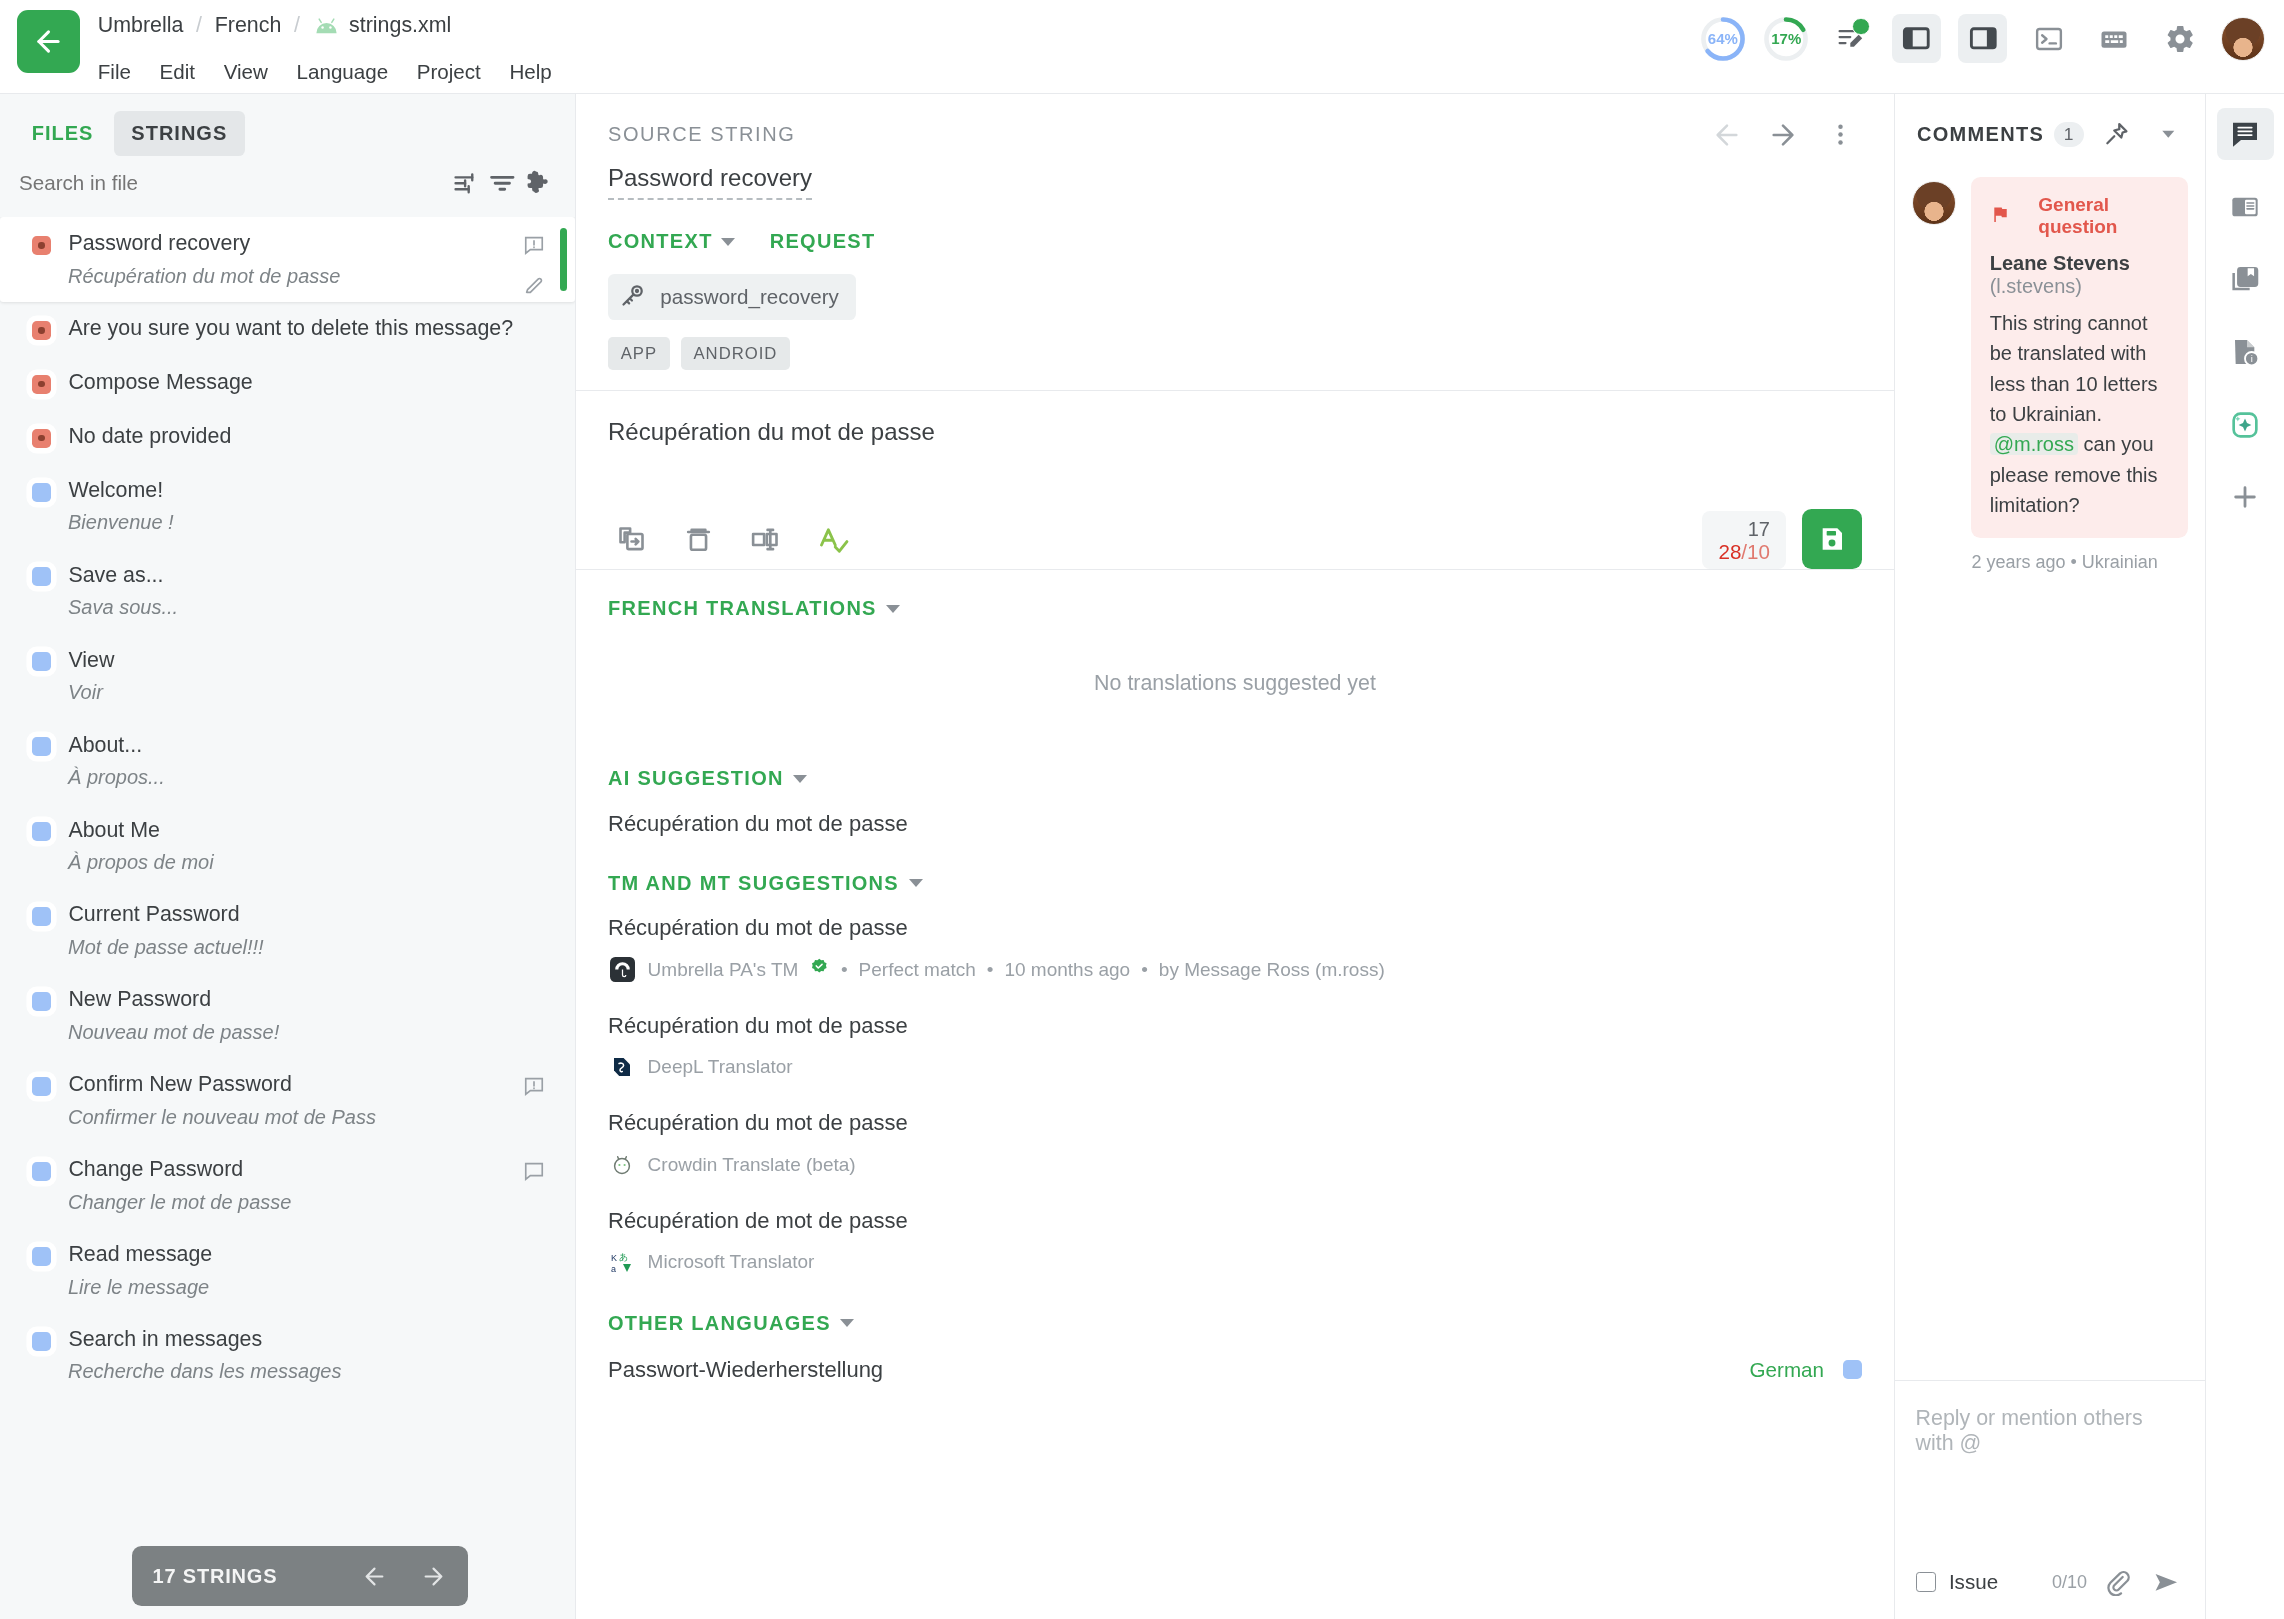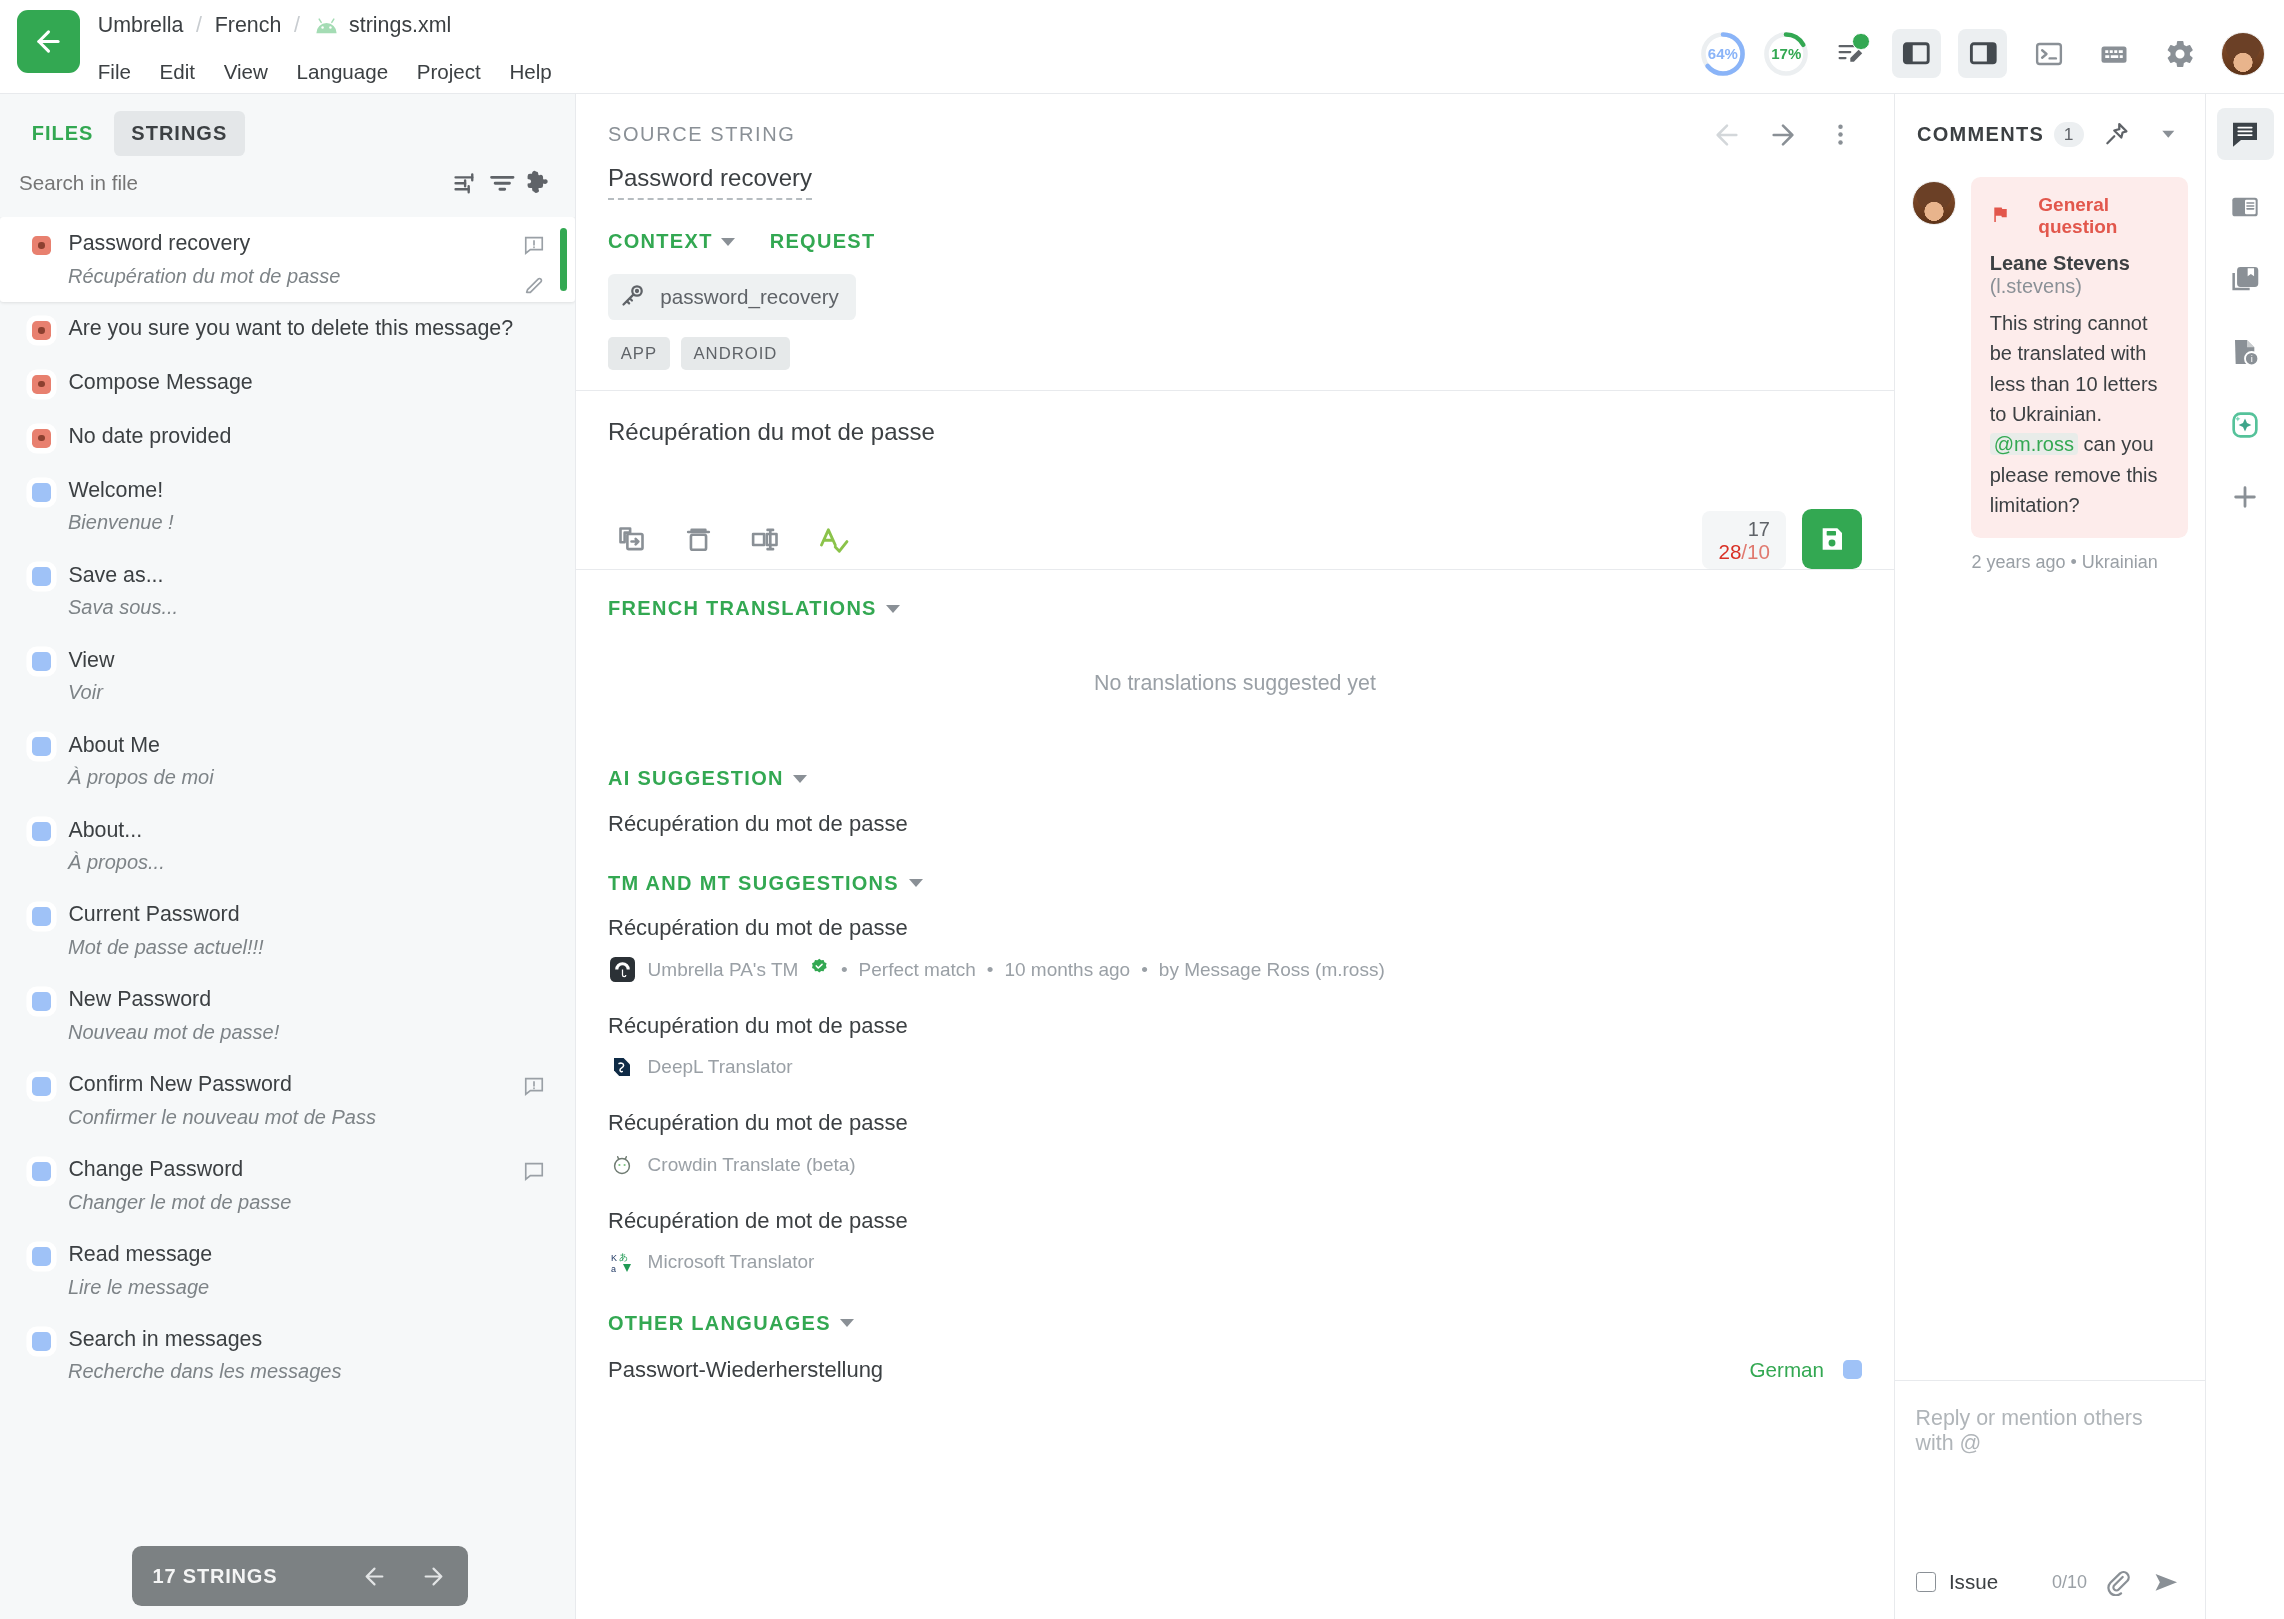--- a/index.html
+++ b/index.html
@@ -17,21 +17,21 @@
   .back-btn { width:63px; height:63px; margin:9.5px 0 0 17.4px; border-radius:11px; background:#33a852; display:flex; align-items:center; justify-content:center; flex:0 0 auto; cursor:pointer; }
   .back-btn svg { width:33px; height:33px; }
   .titlewrap { margin-left:17.4px; padding-top:9.5px; }
   .breadcrumb { display:flex; align-items:center; font-size:21.4px; color:#3c4043; height:32px; }
   .breadcrumb .crumb { cursor:pointer; }
   .breadcrumb .sep { color:#c8ccd0; margin:0 12.7px; }
   .android-ico { width:27px; height:20.6px; margin-right:9.5px; display:inline-flex; align-items:center; }
   .menubar { display:flex; align-items:center; gap:28.6px; margin-top:18px; font-size:20.6px; color:#3c4043; }
   .menubar span { cursor:pointer; }
 
-  .topright { position:absolute; right:19px; top:18px; display:flex; align-items:center; gap:17.4px; height:71px; }
+  .topright { position:absolute; right:19px; top:3px; display:flex; align-items:center; gap:17.4px; height:71px; }
   .donut { width:46px; height:46px; position:relative; display:flex; align-items:center; justify-content:center; }
   .donut svg { position:absolute; inset:0; transform:rotate(-90deg); }
   .donut span { font-size:15px; font-weight:600; position:relative; }
   .d-blue span { color:#8ab4f8; }
   .d-green span { color:#33a852; }
   .ticon { width:48px; height:48px; display:flex; align-items:center; justify-content:center; color:#5f6368; cursor:pointer; border-radius:8px; }
   .ticon.boxed { background:#eceff1; width:49px; height:49px; }
   .avatar { width:44px; height:44px; border-radius:50%; overflow:hidden; cursor:pointer;
       background:
         radial-gradient(circle at 50% 70%, #e8b48c 0 26%, transparent 27%),
@@ -330,30 +330,30 @@
         <div class="sitem">
           <div class="sline">
               <span class="dot blue"></span>
             <span class="s-src">View</span>
             </div>
           <div class="s-tgt">Voir</div>
         </div>
         <div class="sitem">
           <div class="sline">
               <span class="dot blue"></span>
+            <span class="s-src">About...</span>
+            </div>
+          <div class="s-tgt">À propos...</div>
+        </div>
+        <div class="sitem">
+          <div class="sline">
+              <span class="dot blue"></span>
             <span class="s-src">About Me</span>
             </div>
           <div class="s-tgt">À propos de moi</div>
-        </div>
-        <div class="sitem">
-          <div class="sline">
-              <span class="dot blue"></span>
-            <span class="s-src">About...</span>
-            </div>
-          <div class="s-tgt">À propos...</div>
         </div>
         <div class="sitem">
           <div class="sline">
               <span class="dot blue"></span>
             <span class="s-src">Current Password</span>
             </div>
           <div class="s-tgt">Mot de passe actuel!!!</div>
         </div>
         <div class="sitem">
           <div class="sline">

